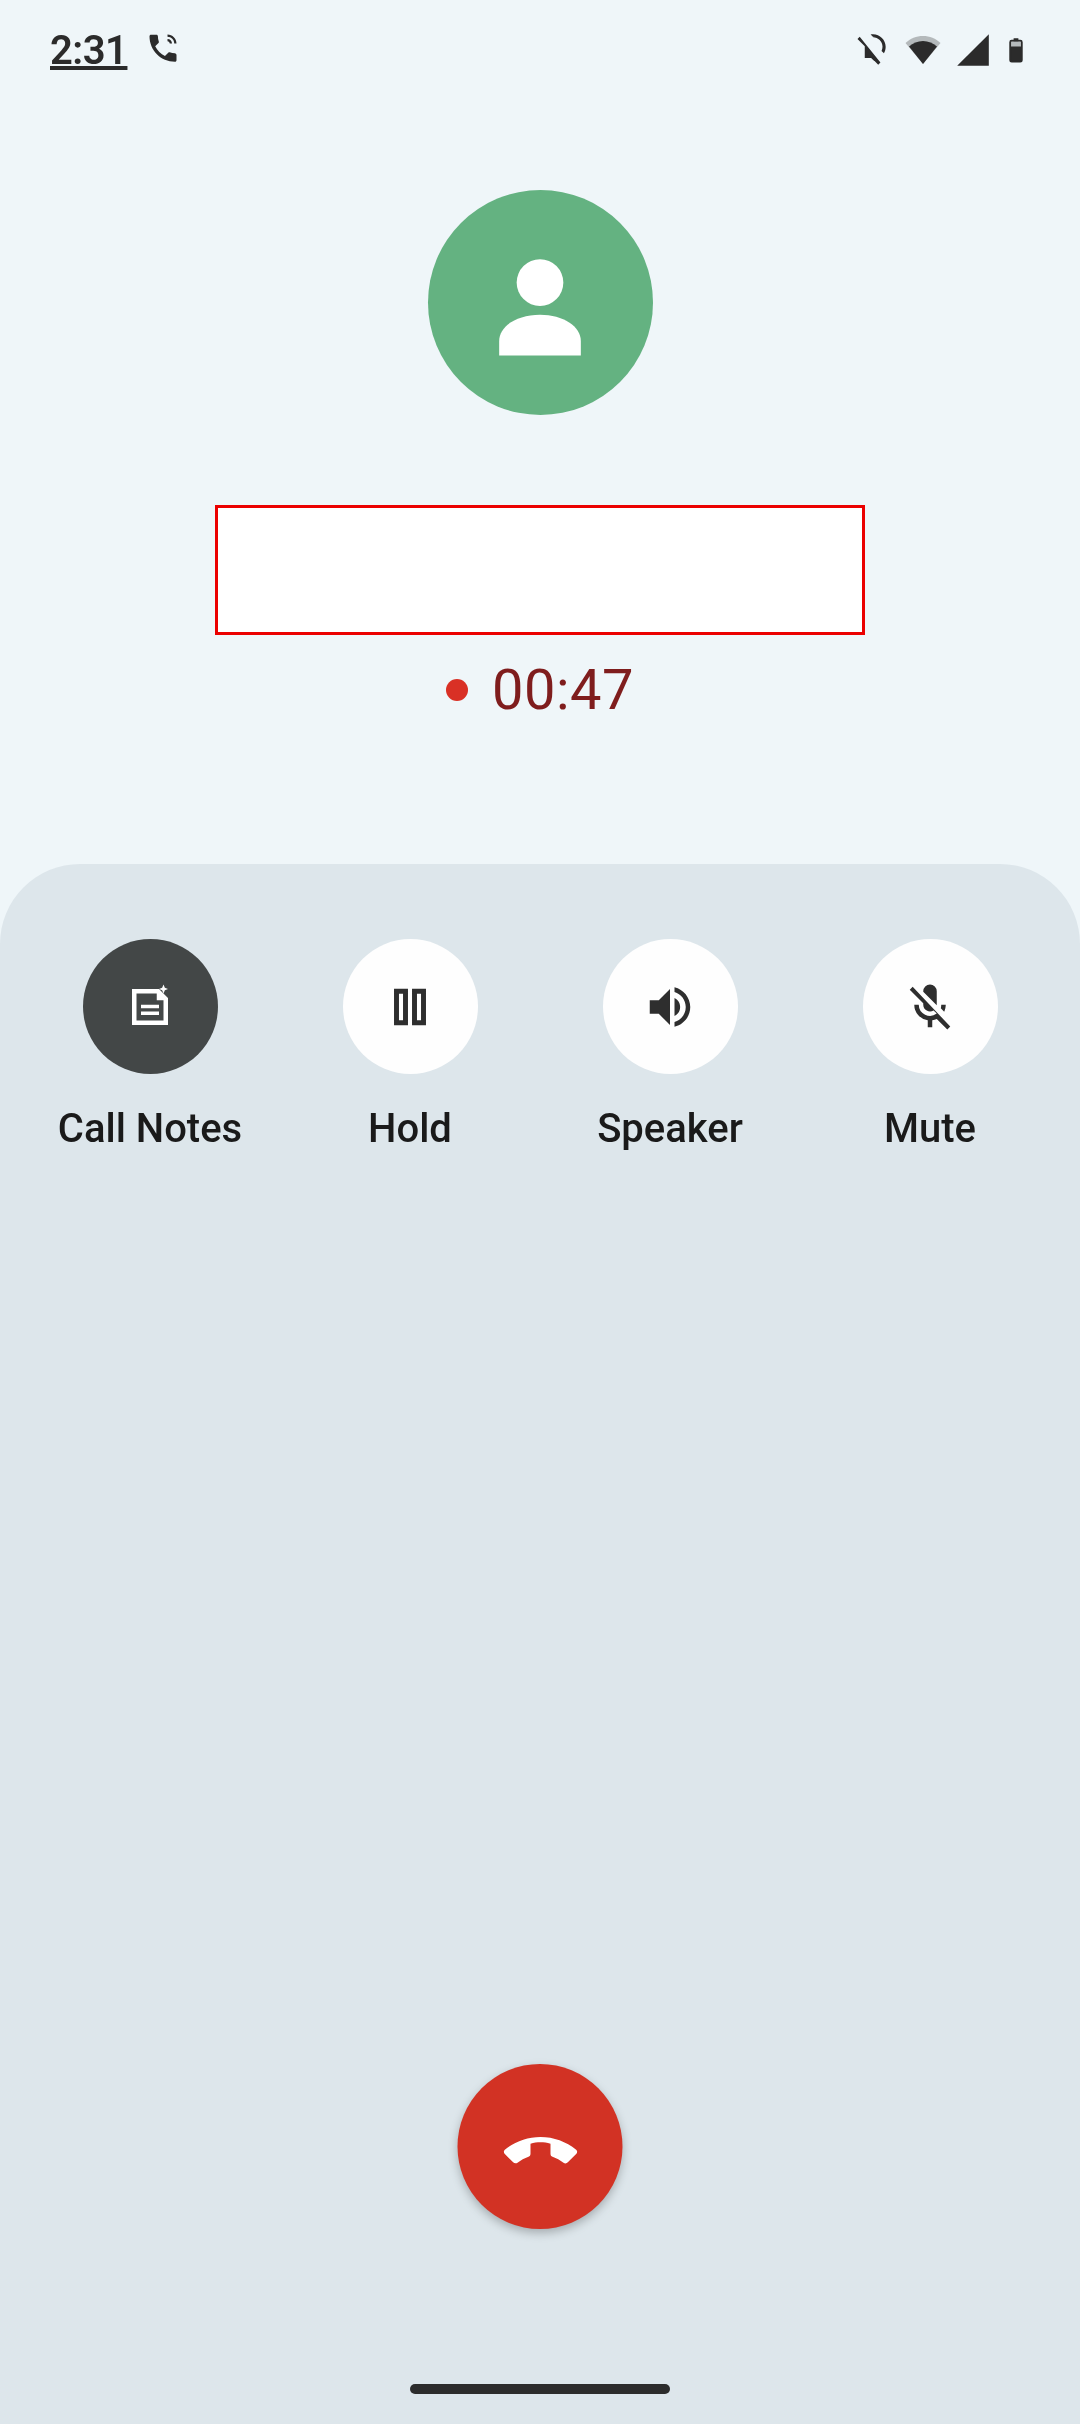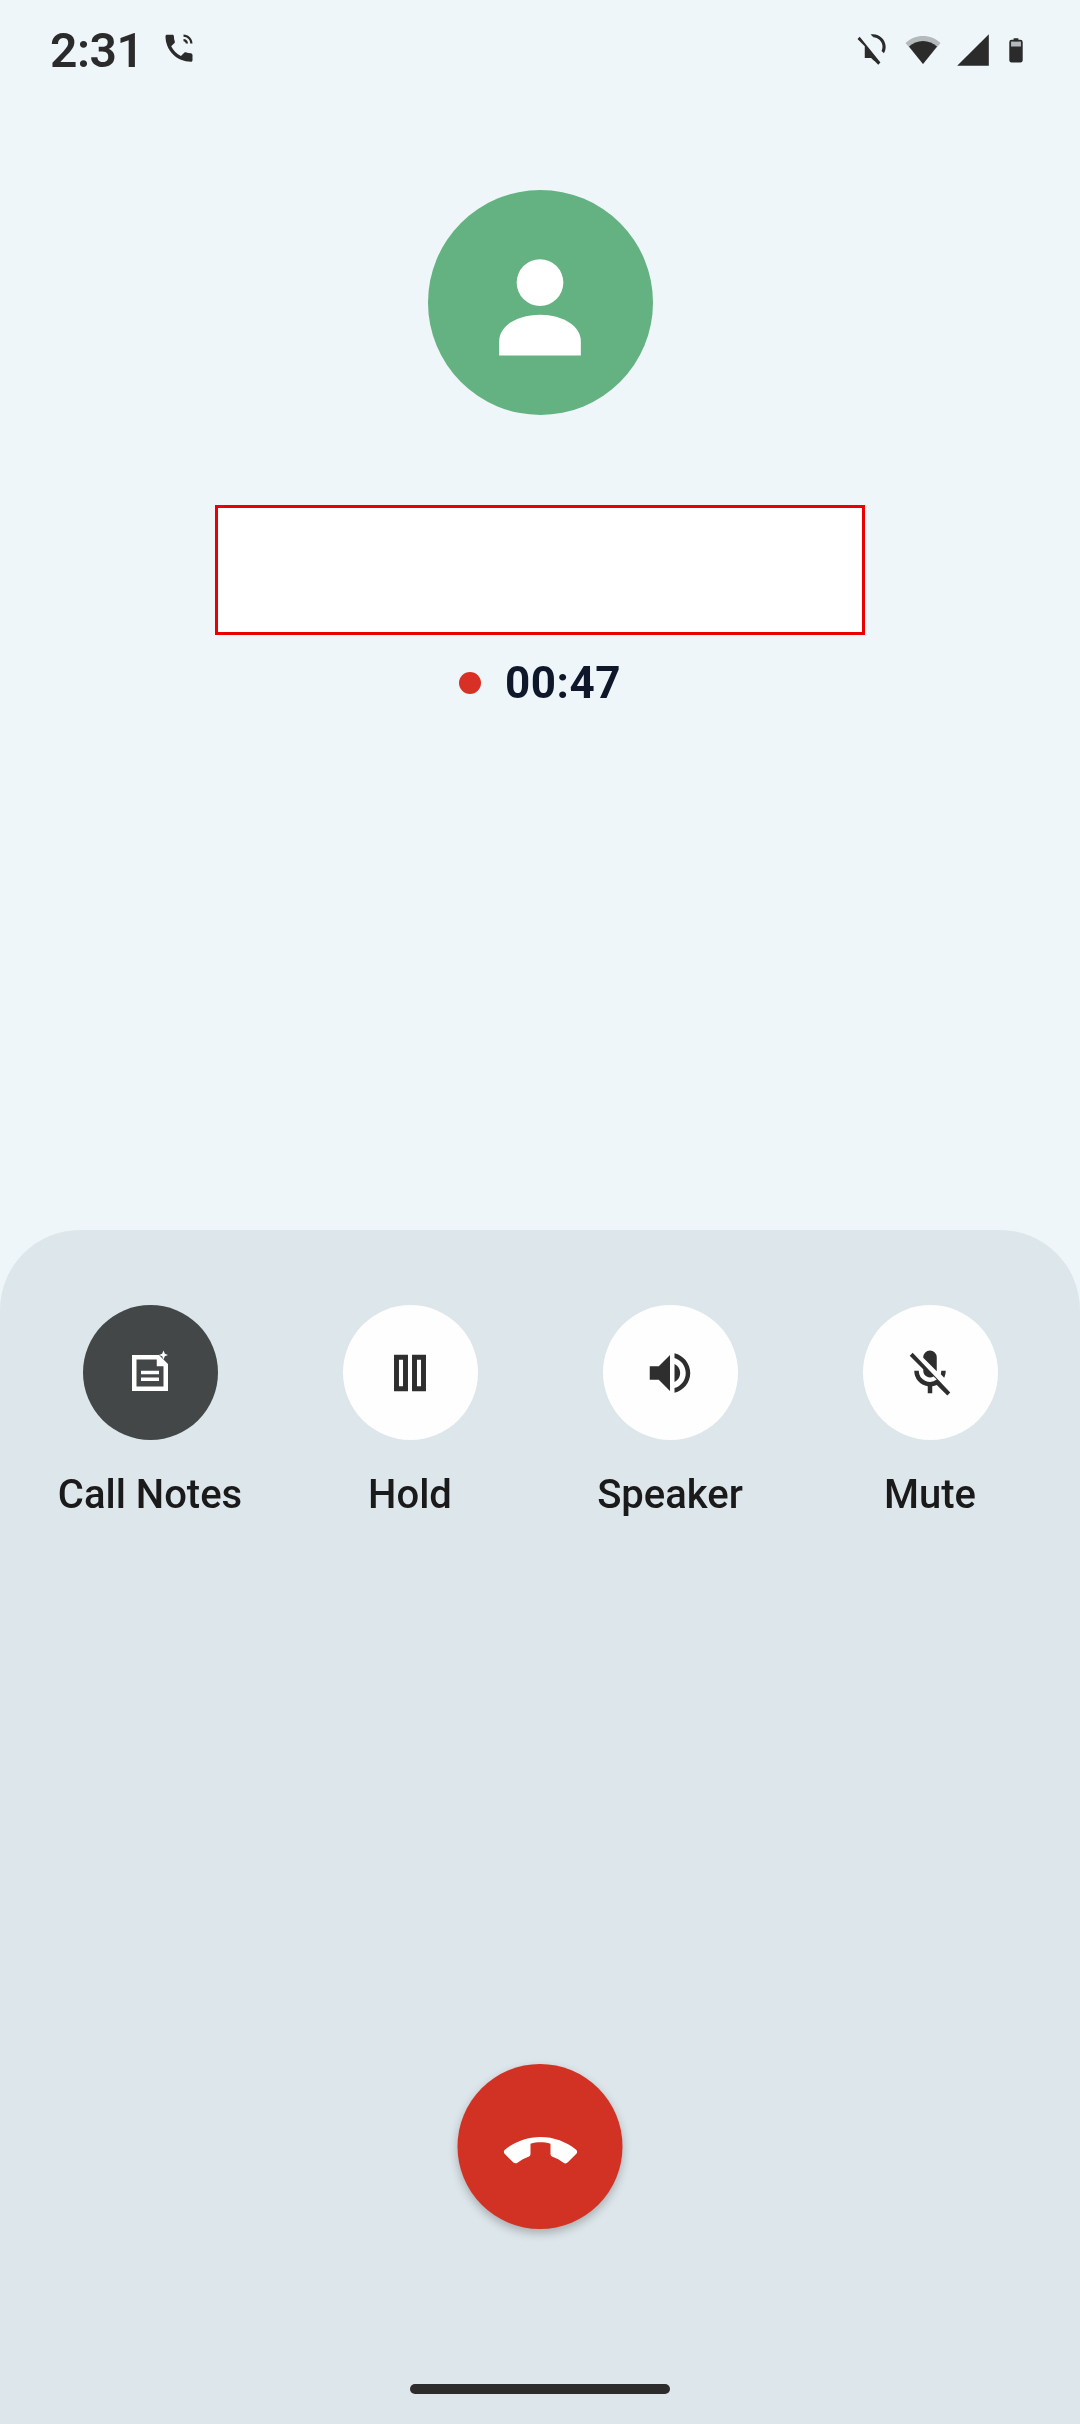--- a/index.html
+++ b/index.html
@@ -15,21 +15,21 @@
     position: absolute;
     top: 0; left: 0; right: 0;
     height: 100px;
     display: flex;
     align-items: center;
     justify-content: space-between;
     padding: 0 50px;
     color: #2b2b2b;
   }
   .status-left { display: flex; align-items: center; gap: 18px; }
-  .status-time { font-size: 48px; font-weight: 600; letter-spacing: -0.5px; }
+  .status-time { font-size: 40px; font-weight: 600; letter-spacing: -0.5px; text-decoration: underline; }
   .status-right { display: flex; align-items: center; gap: 10px; }
   .status-right svg { display: block; }
 
   
   .caller-area {
     position: absolute;
     top: 190px; left: 0; right: 0;
     display: flex;
     flex-direction: column;
     align-items: center;
@@ -60,27 +60,27 @@
     margin-top: 22px;
     display: flex;
     align-items: center;
     gap: 24px;
   }
   .rec-dot {
     width: 22px; height: 22px;
     background: #d93025;
     border-radius: 50%;
   }
-  .duration { font-size: 44px; font-weight: 700; color: #0f172a; letter-spacing: 0.5px; }
+  .duration { font-size: 56px; font-weight: 400; color: #7f1d1d; letter-spacing: 0.5px; }
 
   
   .sheet {
     position: absolute;
     left: 0; right: 0; bottom: 0;
-    height: 1194px;
+    height: 1560px;
     background: #dde6eb;
     border-radius: 80px 80px 0 0;
     padding-top: 75px;
   }
   .grid {
     display: grid;
     grid-template-columns: repeat(4, 1fr);
     row-gap: 100px;
     column-gap: 0;
     padding: 0 20px;

